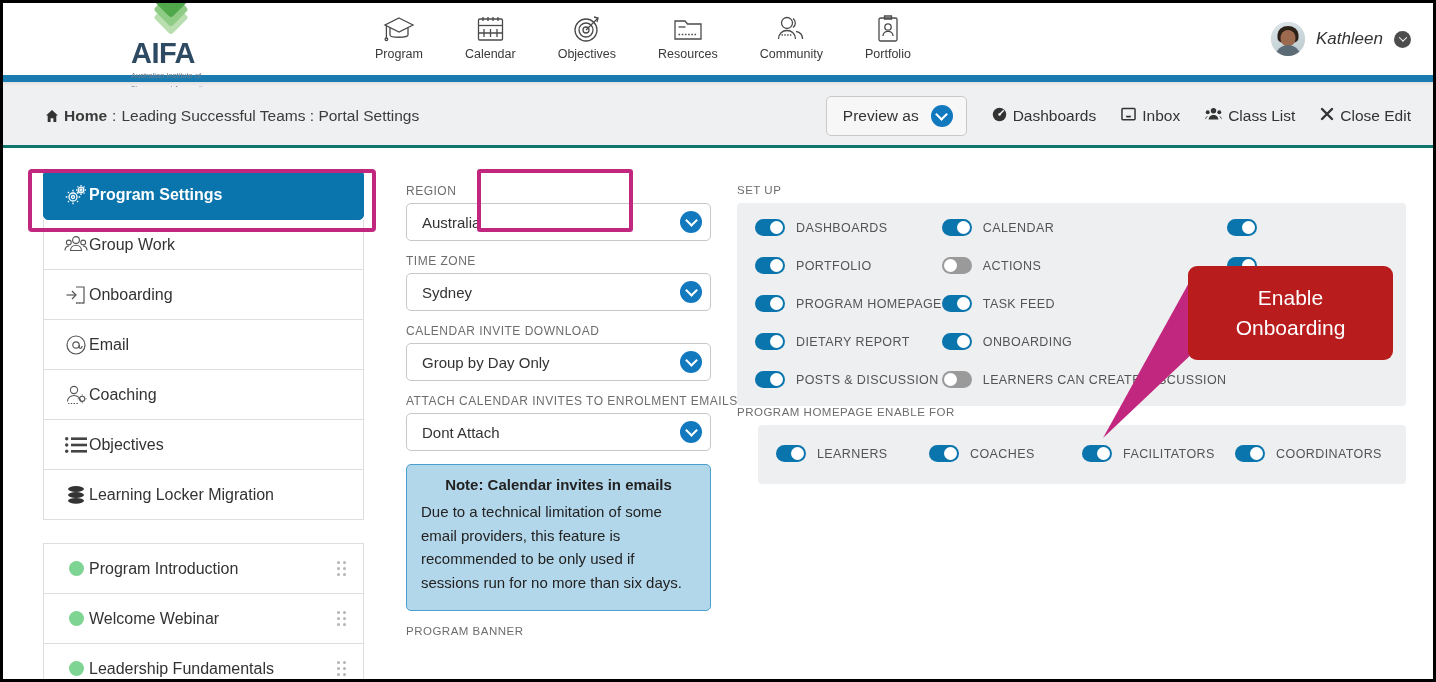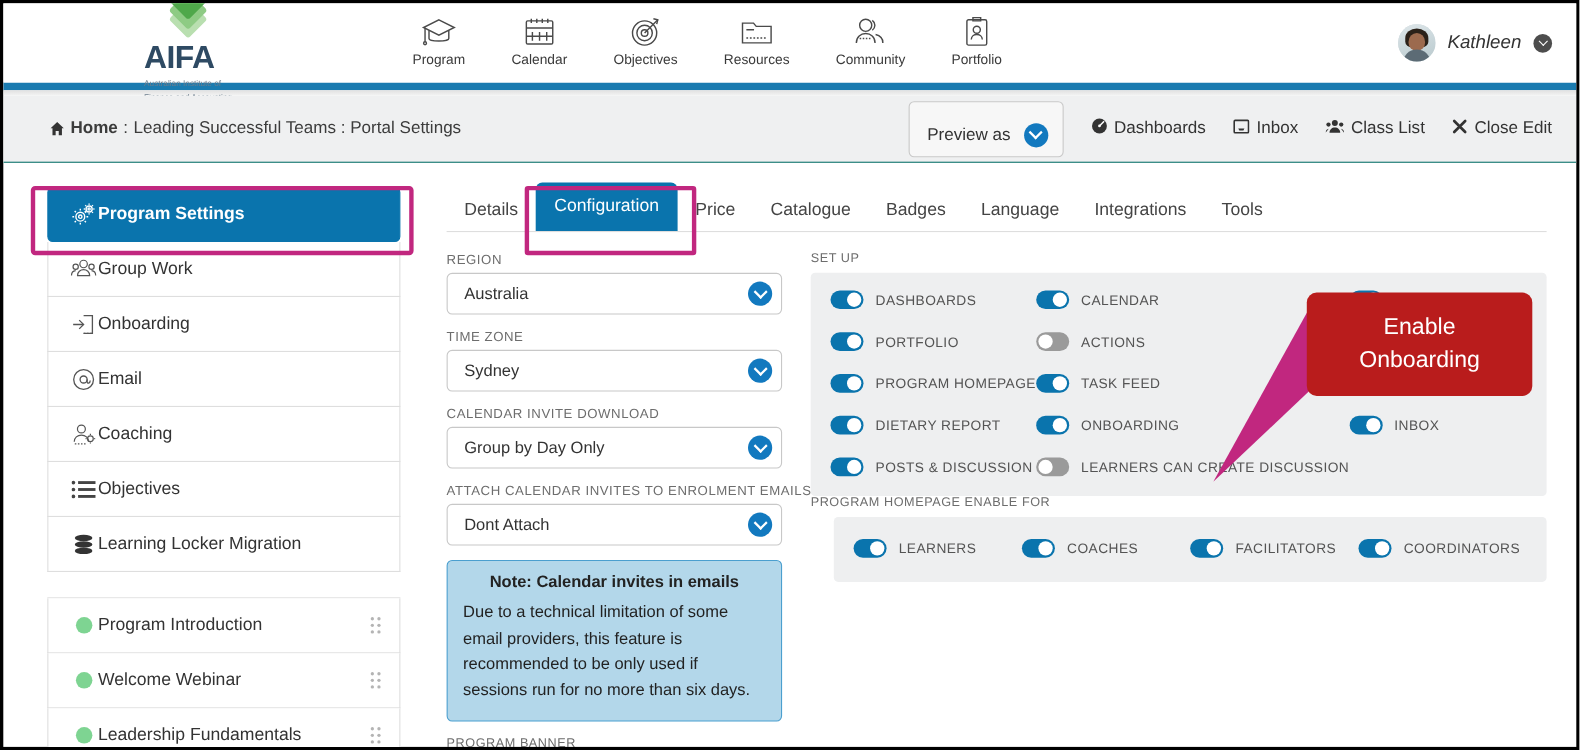--- a/index.html
+++ b/index.html
@@ -36,26 +36,26 @@
   .avatar .hair { position:absolute; left:50%; top:4px; width:21px; height:17px; border-radius:50% 50% 30% 30%; background:#2b2119; transform:translateX(-50%); }
   .avatar .body { position:absolute; left:50%; bottom:-2px; width:26px; height:13px; border-radius:13px 13px 0 0; background:#5c6b75; transform:translateX(-50%); }
   .user-name { font-size:17px; font-style:italic; color:#333; }
   .chev-dark { width:17px; height:17px; border-radius:50%; background:#4d4d4d; display:flex; align-items:center; justify-content:center; }
   .chev-dark::after { content:""; width:5px; height:5px; border-right:1.6px solid #fff; border-bottom:1.6px solid #fff; transform:rotate(45deg) translate(-1px,-1px); }
 
   .accent-bar { height:7px; background:#1a7bb0; }
   .accent-shadow { height:5px; background:linear-gradient(#e0e0e0,#f4f4f4); }
 
   
-  .crumbbar { height:61px; background:#eff0f1; display:flex; align-items:center; position:relative; border-bottom:1px solid #0f766e; }
+  .crumbbar { height:61px; background:#eff0f1; display:flex; align-items:center; position:relative; border-bottom:3px solid #0f766e; }
   .crumb { margin-left:42px; font-size:15.5px; color:#3c3c3c; display:flex; align-items:center; gap:5px; }
   .crumb .home-ico { width:14px; height:14px; display:inline-block; }
   .crumb b { font-weight:bold; }
   .crumb-actions { position:absolute; right:22px; display:flex; align-items:center; gap:0; }
-  .preview-btn { display:flex; align-items:center; gap:12px; background:#f7f7f7; border:1px solid #c9c9c9; border-radius:5px; padding:19px 13px 8px 16px; cursor:pointer; }
+  .preview-btn { display:flex; align-items:center; gap:12px; background:#f7f7f7; border:1px solid #c9c9c9; border-radius:5px; padding:8px 13px 8px 16px; cursor:pointer; }
   .preview-btn span { font-size:15.5px; color:#333; }
   .chev-blue { width:22px; height:22px; border-radius:50%; background:#1279bf; display:flex; align-items:center; justify-content:center; flex:none;}
   .chev-blue::after { content:""; width:7px; height:7px; border-right:2px solid #fff; border-bottom:2px solid #fff; transform:rotate(45deg) translate(-1.5px,-1.5px); }
   .act-link { display:flex; align-items:center; gap:6px; font-size:15.5px; color:#333; margin-left:25px; cursor:pointer; }
 
   
   .body-wrap { display:flex; height:calc(682px - 6px - 72px - 7px - 5px - 61px); }
 
   
   .sidebar { width:383px; padding:22px 22px 0 40px; flex:none; }
@@ -402,30 +402,20 @@
               <i></i>
               <i></i>
               <i></i>
               <i></i>
             </span>
         </div>
       </div>
     </div>
 
     <div class="main">
-      <div class="tabs">
-        <div class="tab">Details</div>
-        <div class="tab active">Configuration</div>
-        <div class="tab">Price</div>
-        <div class="tab">Catalogue</div>
-        <div class="tab">Badges</div>
-        <div class="tab">Language</div>
-        <div class="tab">Integrations</div>
-        <div class="tab">Tools</div>
-      </div>
 
       <div class="content">
 
         <div class="col-left">
           <div class="field-label">REGION</div>
           <div class="select">
             <span class="select-val">Australia</span>
             <span class="chev-blue"></span>
           </div>
 

